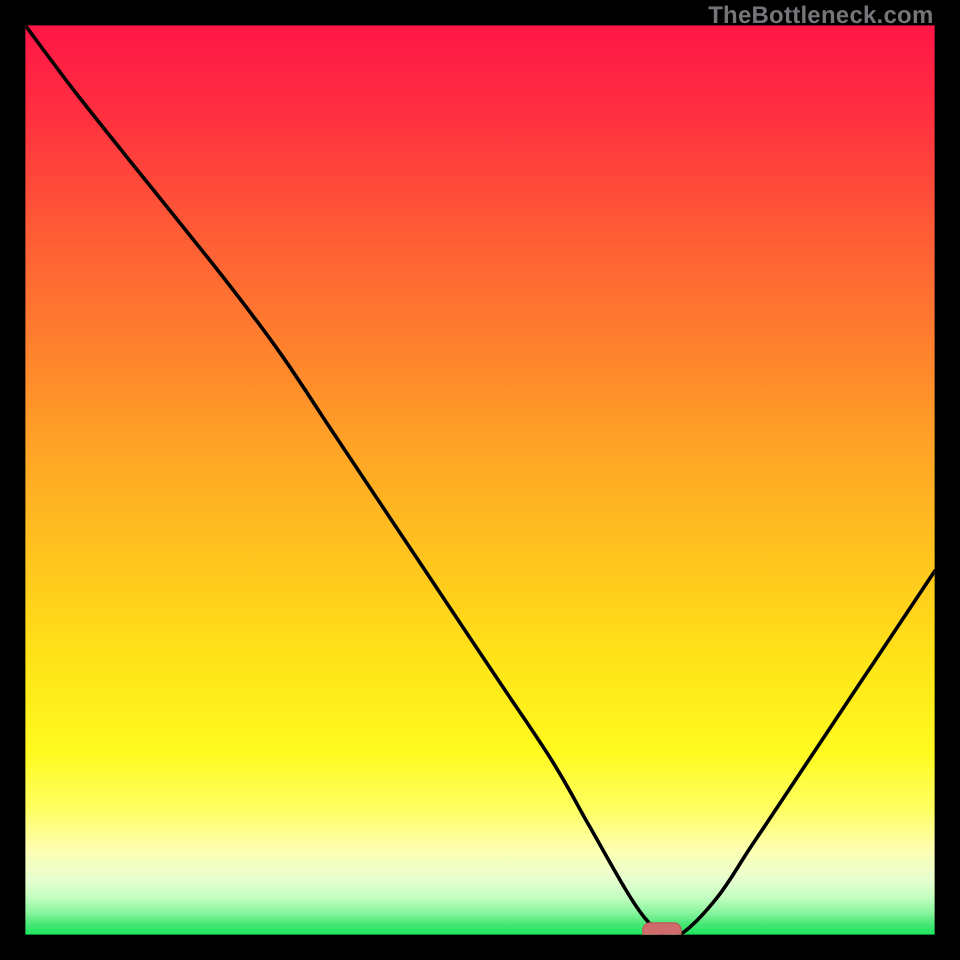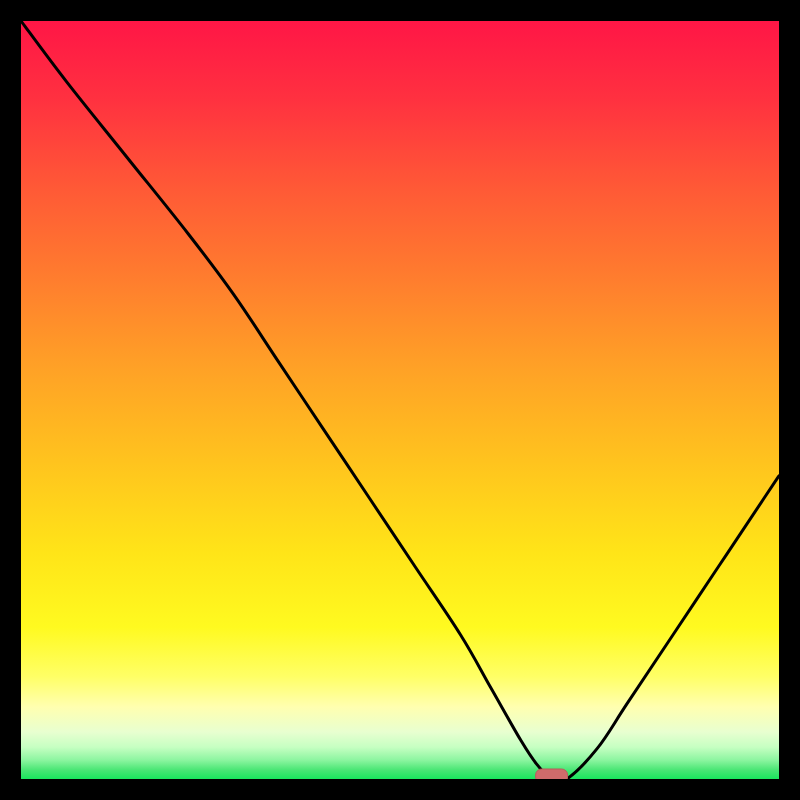--- a/index.html
+++ b/index.html
@@ -59,13 +59,14 @@
           <stop offset="97.5%" stop-color="#8cf5a0"></stop>
           <stop offset="98.8%" stop-color="#4ae675"></stop>
           <stop offset="100%" stop-color="#19e65d"></stop>
         </linearGradient>
     </defs>
     <rect x="0" y="0" width="758" height="758" fill="url(#bg-grad)"></rect>
     <path id="curve" fill="none" stroke-width="3" stroke-linejoin="round" stroke-linecap="round" d="M 0 0 C 8.186399999999999 10.915199999999997, 26.378399999999996 36.08079999999998, 45.48 60.639999999999986 C 64.5816 85.19919999999999, 84.28960000000001 109.15200000000004, 106.12 136.44000000000005 C 127.9504 163.72800000000007, 147.6584 187.68080000000003, 166.76 212.24 C 185.86159999999998 236.79919999999998, 195.8672 249.6852, 212.24 272.88 C 228.61280000000002 296.0748, 241.34720000000004 316.5408, 257.72 341.09999999999997 C 274.0928 365.65919999999994, 286.8272 384.76079999999996, 303.2 409.32 C 319.5728 433.8792, 332.3072 452.98080000000004, 348.68 477.54 C 365.0528 502.0992, 377.78720000000004 521.2008, 394.16 545.76 C 410.5328 570.3192, 425.996 592.1496000000001, 439.64 613.98 C 453.284 635.8104, 459.04479999999995 647.9384, 469.96 667.04 C 480.8752 686.1415999999999, 492.09360000000004 706.456, 500.28000000000003 720.1 C 508.4664 733.744, 509.98240000000004 736.018, 515.44 742.84 C 520.8976 749.662, 525.1424000000001 755.2712, 530.6 758 C 536.0576 760.7288, 537.5735999999999 763.4576, 545.76 758 C 553.9464 752.5424, 565.1648 741.324, 576.08 727.68 C 586.9952000000001 714.036, 592.756 702.666, 606.4 682.2 C 620.044 661.734, 635.5072 638.5392, 651.88 613.98 C 668.2528 589.4208, 680.9872 570.3192, 697.36 545.76 C 713.7328 521.2008, 731.9248 493.9128, 742.84 477.54 C 753.7552000000001 461.16720000000004, 755.2712 458.89320000000004, 758 454.8" stroke="#000000"></path>
     <rect id="marker" rx="6" ry="6" height="14" width="32" x="514.6" y="748" fill="#cf6b6b" stroke="#bb5d5c" stroke-width="1"></rect>
   </svg>
 
+  <div class="watermark">TheBottleneck.com</div>
 </div>
 
 </body></html>

